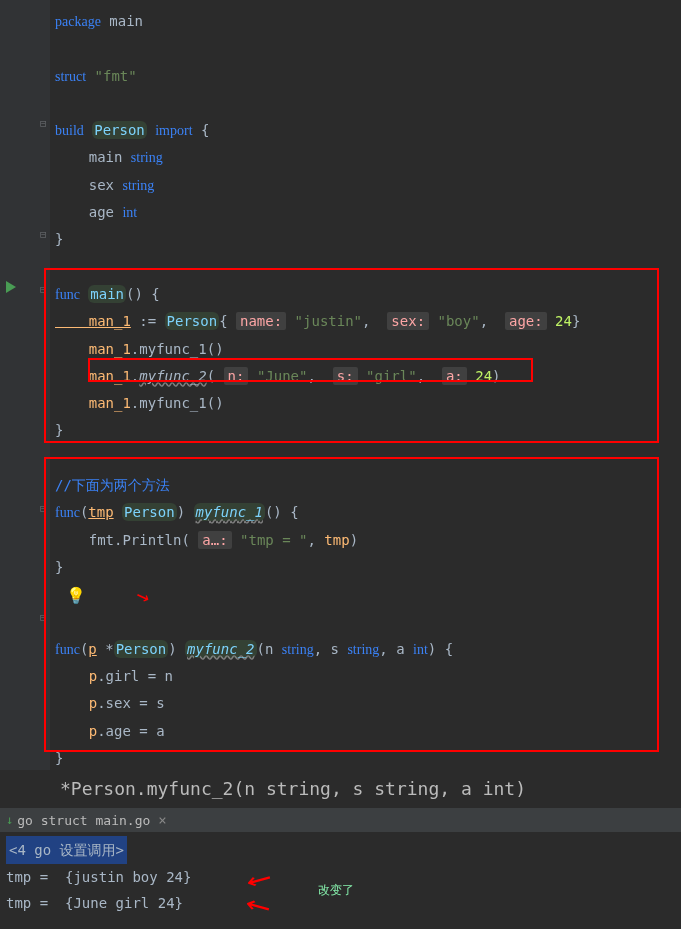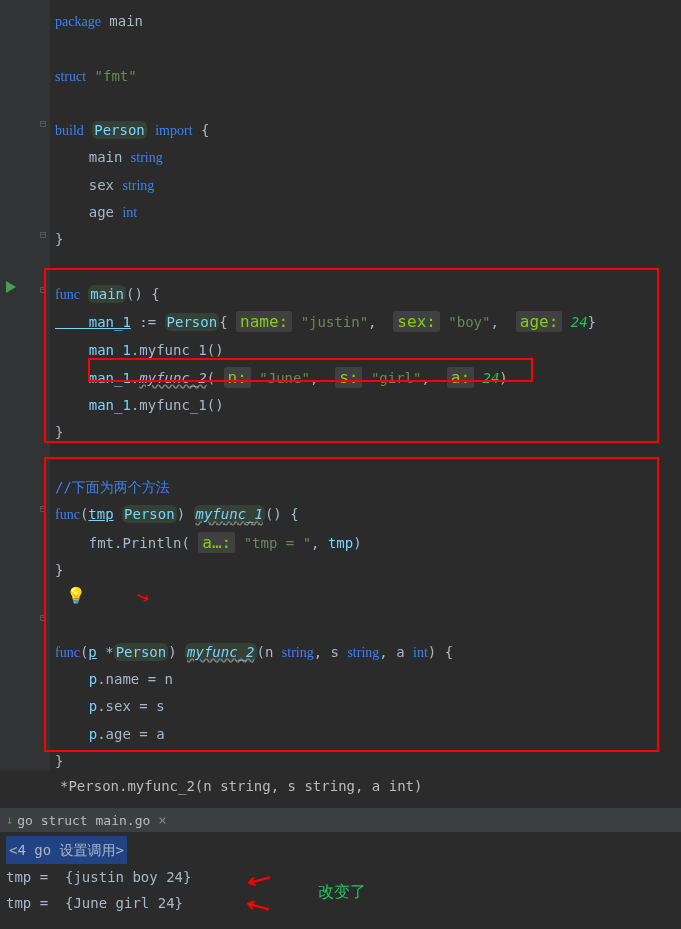--- a/index.html
+++ b/index.html
@@ -44,23 +44,23 @@
     .code-area {
       position: absolute;
       left: 55px;
       top: 8px;
       line-height: 27.3px;
       white-space: pre;
     }
     .kw-orange { color: #3b82f6; font-family: Liberation Serif, serif; }
     .str-green { color: #6a8759; }
     .hl-bg { background: #344134; color: #7dd3fc; padding: 1px 2px; border-radius: 6px; }
-    .param-hint { background: #404040; color: #84cc16; padding: 1px 4px; font-size: 16px; border-radius: 2px; }
-    .num-blue { color: #22c55e; font-style: italic; }
-    .var-purple { color: #7dd3fc; }
+    .param-hint { background: #404040; color: #fca5a5; padding: 1px 4px; font-size: 14px; border-radius: 2px; }
+    .num-blue { color: #bef264; }
+    .var-purple { color: #fdba74; }
     .comment { color: #3b82f6; }
     .wavy { text-decoration: underline wavy #808080; font-style: italic; }
     .underline { text-decoration: underline; }
     
     .red-box-1 {
       position: absolute;
       left: 44px;
       top: 268px;
       width: 615px;
       height: 175px;
@@ -96,21 +96,21 @@
       position: absolute;
       left: 66px;
       top: 586px;
       font-size: 16px;
     }
     .doc-hint {
       position: absolute;
       left: 60px;
       top: 778px;
       color: #bbbbbb;
-      font-size: 14px;
+      font-size: 18px;
     }
     .build-tab {
       position: absolute;
       left: 0;
       top: 808px;
       width: 681px;
       height: 24px;
       background: #3c3f41;
       display: flex;
       align-items: center;
@@ -148,22 +148,22 @@
       color: #a9b7c6;
     }
     .red-arrow-small {
       position: absolute;
       color: #ff0000;
       font-size: 28px;
       pointer-events: none;
     }
     .changed-text {
       position: absolute;
-      color: #22c55e;
-      font-size: 16px;
+      color: #86efac;
+      font-size: 12px;
       pointer-events: none;
     }
   </style>
 </head>
 <body>
 
 <div class="gutter"></div>
 <div class="run-icon"></div>
 <div class="fold-minus" style="top:117px">⊟</div>
 <div class="fold-minus" style="top:228px">⊟</div>
@@ -188,21 +188,21 @@
 <span class="var-purple">    man_1</span><span>.myfunc_1()</span>
 <span>}</span>
 
 <span class="comment">//下面为两个方法</span>
 <span class="kw-orange">func</span><span>(</span><span class="var-purple underline">tmp</span><span> </span><span class="hl-bg">Person</span><span>) </span><span class="hl-bg wavy">myfunc_1</span><span>() {</span>
 <span>    fmt.Println( </span><span class="param-hint">a…:</span> <span class="str-green">"tmp = "</span><span>, </span><span class="var-purple">tmp</span><span>)</span>
 <span>}</span>
 
 
 <span class="kw-orange">func</span><span>(</span><span class="var-purple underline">p</span><span> *</span><span class="hl-bg">Person</span><span>) </span><span class="hl-bg wavy">myfunc_2</span><span>(n </span><span class="kw-orange">string</span><span>, s </span><span class="kw-orange">string</span><span>, a </span><span class="kw-orange">int</span><span>) {</span>
-<span>    </span><span class="var-purple">p</span><span>.name = n</span>
+<span>    </span><span class="var-purple">p</span><span>.girl = n</span>
 <span>    </span><span class="var-purple">p</span><span>.sex = s</span>
 <span>    </span><span class="var-purple">p</span><span>.age = a</span>
 <span>}</span>
 </div>
 
 <div class="red-box-1"></div>
 <div class="red-box-2"></div>
 <div class="red-box-3"></div>
 <div class="red-arrow" style="left:135px;top:582px">↘</div>
 <div class="bulb">💡</div>

